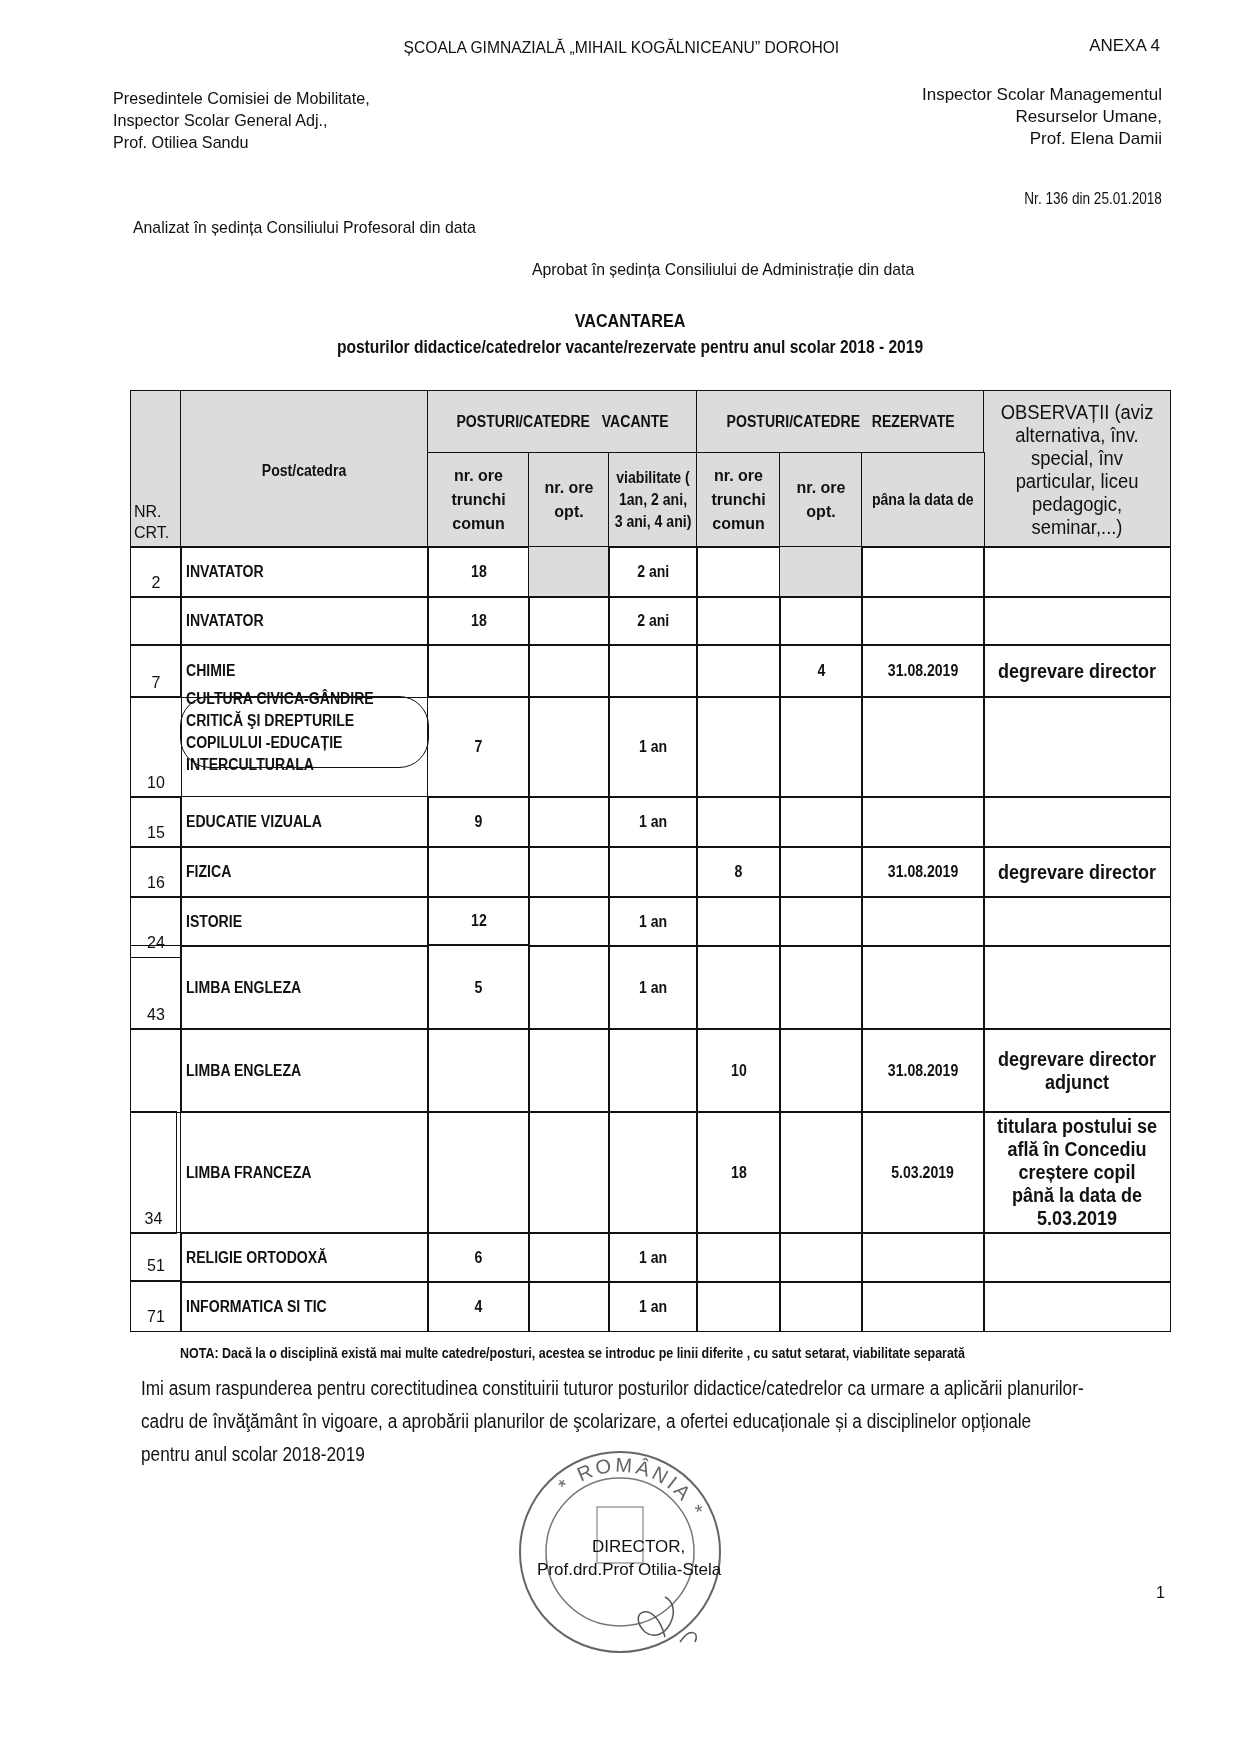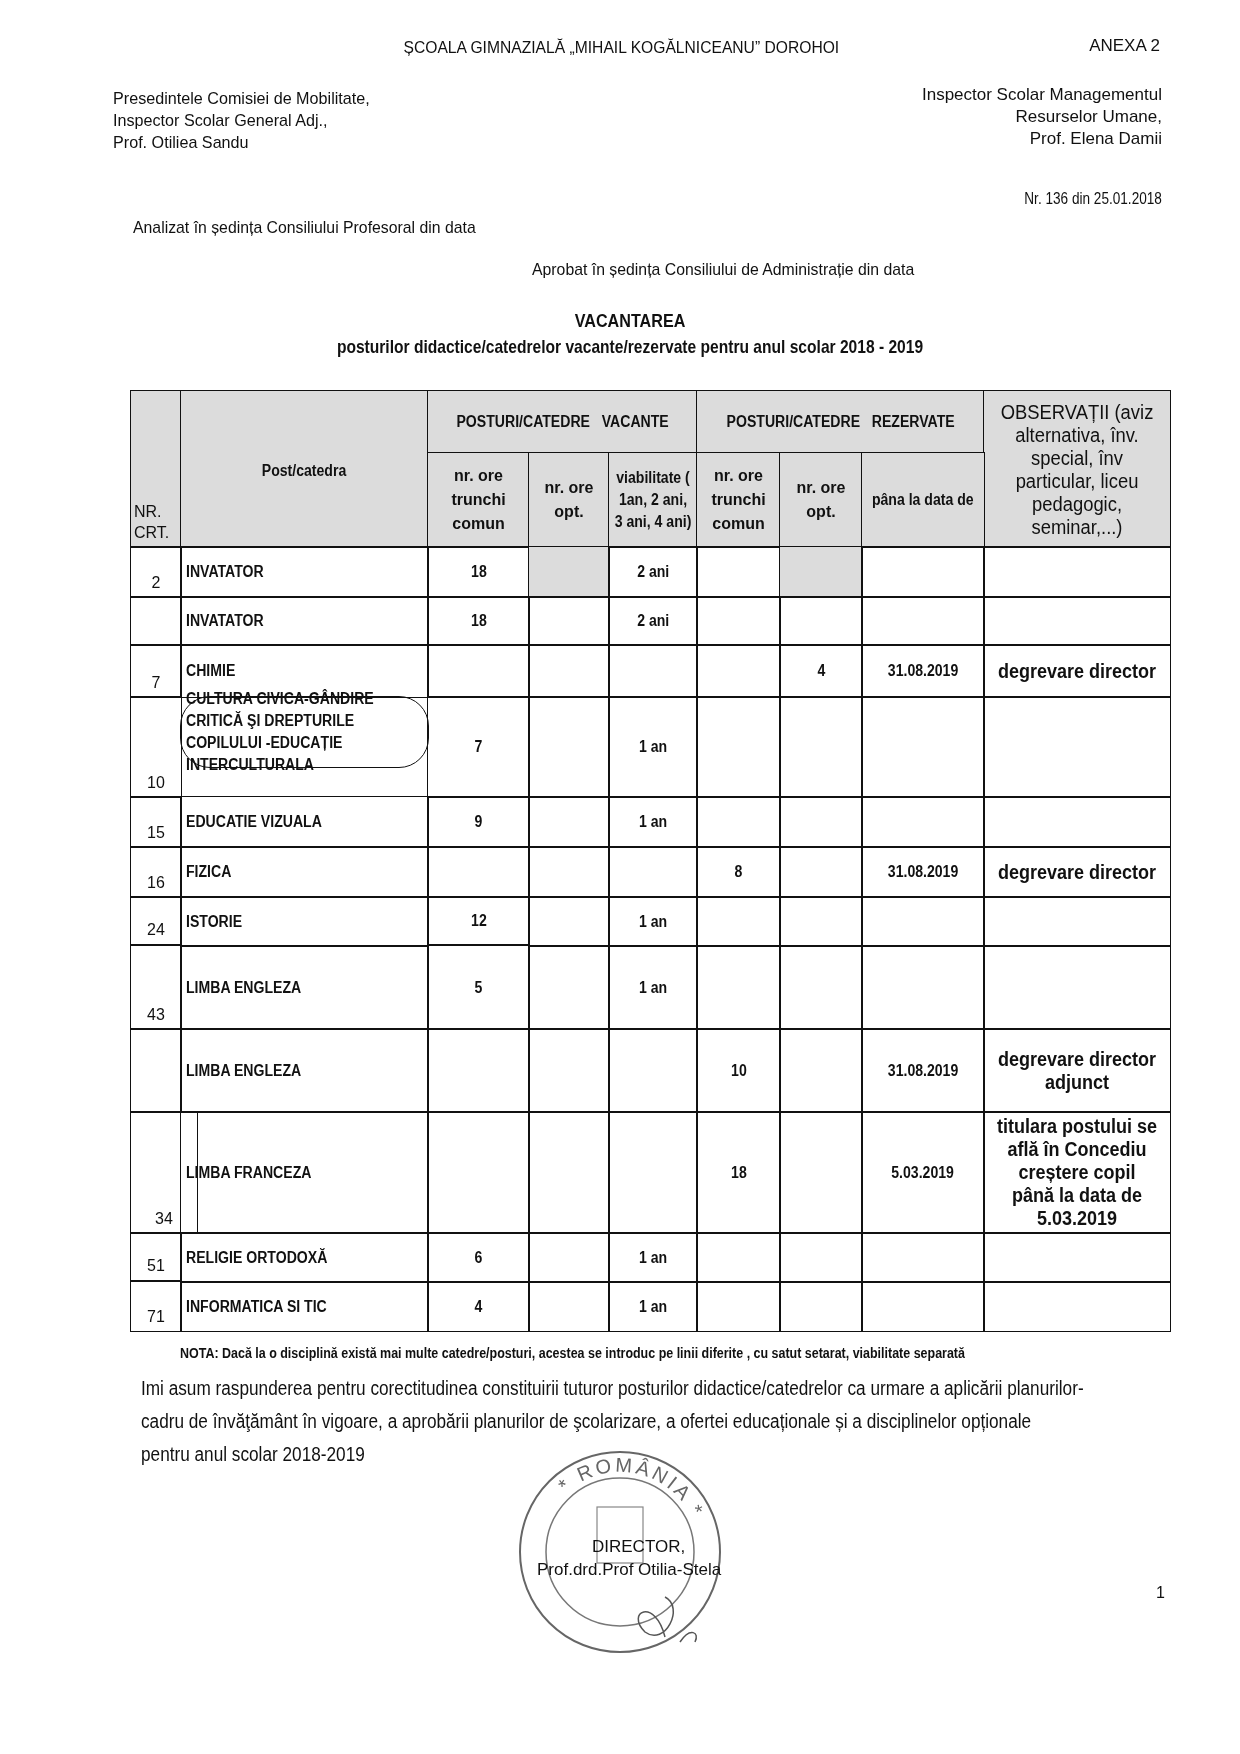--- a/index.html
+++ b/index.html
@@ -37,21 +37,21 @@
 
   .stamp { left: 515px; top: 1447px; width: 210px; height: 210px; }
   .director { left: 592px; top: 1537px; font-size: 17px; }
   .profname { left: 537px; top: 1560px; font-size: 17px; }
   .pageno { left: 1156px; top: 1584px; font-size: 16px; }
 </style>
 </head>
 <body>
 
 <div class="abs school">ȘCOALA GIMNAZIALĂ „MIHAIL KOGĂLNICEANU” DOROHOI</div>
-<div class="abs anexa">ANEXA 2</div>
+<div class="abs anexa">ANEXA 4</div>
 
 <div class="abs left-block">
   <div>Presedintele Comisiei de Mobilitate,</div>
   <div>Inspector Scolar General Adj.,</div>
   <div>Prof. Otiliea Sandu</div>
 </div>
 <div class="abs right-block">
   <div>Inspector Scolar Managementul</div>
   <div>Resurselor Umane,</div>
   <div>Prof. Elena Damii</div>
@@ -257,21 +257,21 @@
       </div>
       <div class="cell " style="left: 779px; top: 846px; width: 84px; height: 52px;">
         <span class="sq"></span>
       </div>
       <div class="cell " style="left: 861px; top: 846px; width: 124px; height: 52px;">
         <span class="sq">31.08.2019</span>
       </div>
       <div class="cell obs" style="left: 983px; top: 846px; width: 188px; height: 52px;">
         <span style="display: block; width: 178px; font-weight: bold; transform: scaleX(0.9);">degrevare director</span>
       </div>
-      <div class="cell nrcell" style="left: 130px; top: 896px; width: 52px; height: 49px;">
+      <div class="cell nrcell" style="left: 130px; top: 896px; width: 52px; height: 62px;">
         <span>24</span>
       </div>
       <div class="cell namecell" style="left: 180px; top: 896px; width: 249px; height: 51px;">
         <span style="display: block; transform: scaleX(0.88); transform-origin: 0px 50%; width: 270px; line-height: 22px;">ISTORIE</span>
       </div>
       <div class="cell " style="left: 427px; top: 896px; width: 103px; height: 49px;">
         <span class="sq">12</span>
       </div>
       <div class="cell " style="left: 528px; top: 896px; width: 82px; height: 51px;">
         <span class="sq"></span>
@@ -338,21 +338,21 @@
       </div>
       <div class="cell " style="left: 779px; top: 1028px; width: 84px; height: 85px;">
         <span class="sq"></span>
       </div>
       <div class="cell " style="left: 861px; top: 1028px; width: 124px; height: 85px;">
         <span class="sq">31.08.2019</span>
       </div>
       <div class="cell obs" style="left: 983px; top: 1028px; width: 188px; height: 85px;">
         <span style="display: block; width: 178px; font-weight: bold; transform: scaleX(0.9);">degrevare director adjunct</span>
       </div>
-      <div class="cell nrcell" style="left: 130px; top: 1111px; width: 68px; height: 123px;">
+      <div class="cell nrcell" style="left: 130px; top: 1111px; width: 47px; height: 123px;">
         <span>34</span>
       </div>
       <div class="cell namecell" style="left: 180px; top: 1111px; width: 249px; height: 123px;">
         <span style="display: block; transform: scaleX(0.88); transform-origin: 0px 50%; width: 270px; line-height: 22px;">LIMBA FRANCEZA</span>
       </div>
       <div class="cell " style="left: 427px; top: 1111px; width: 103px; height: 123px;">
         <span class="sq"></span>
       </div>
       <div class="cell " style="left: 528px; top: 1111px; width: 82px; height: 123px;">
         <span class="sq"></span>

